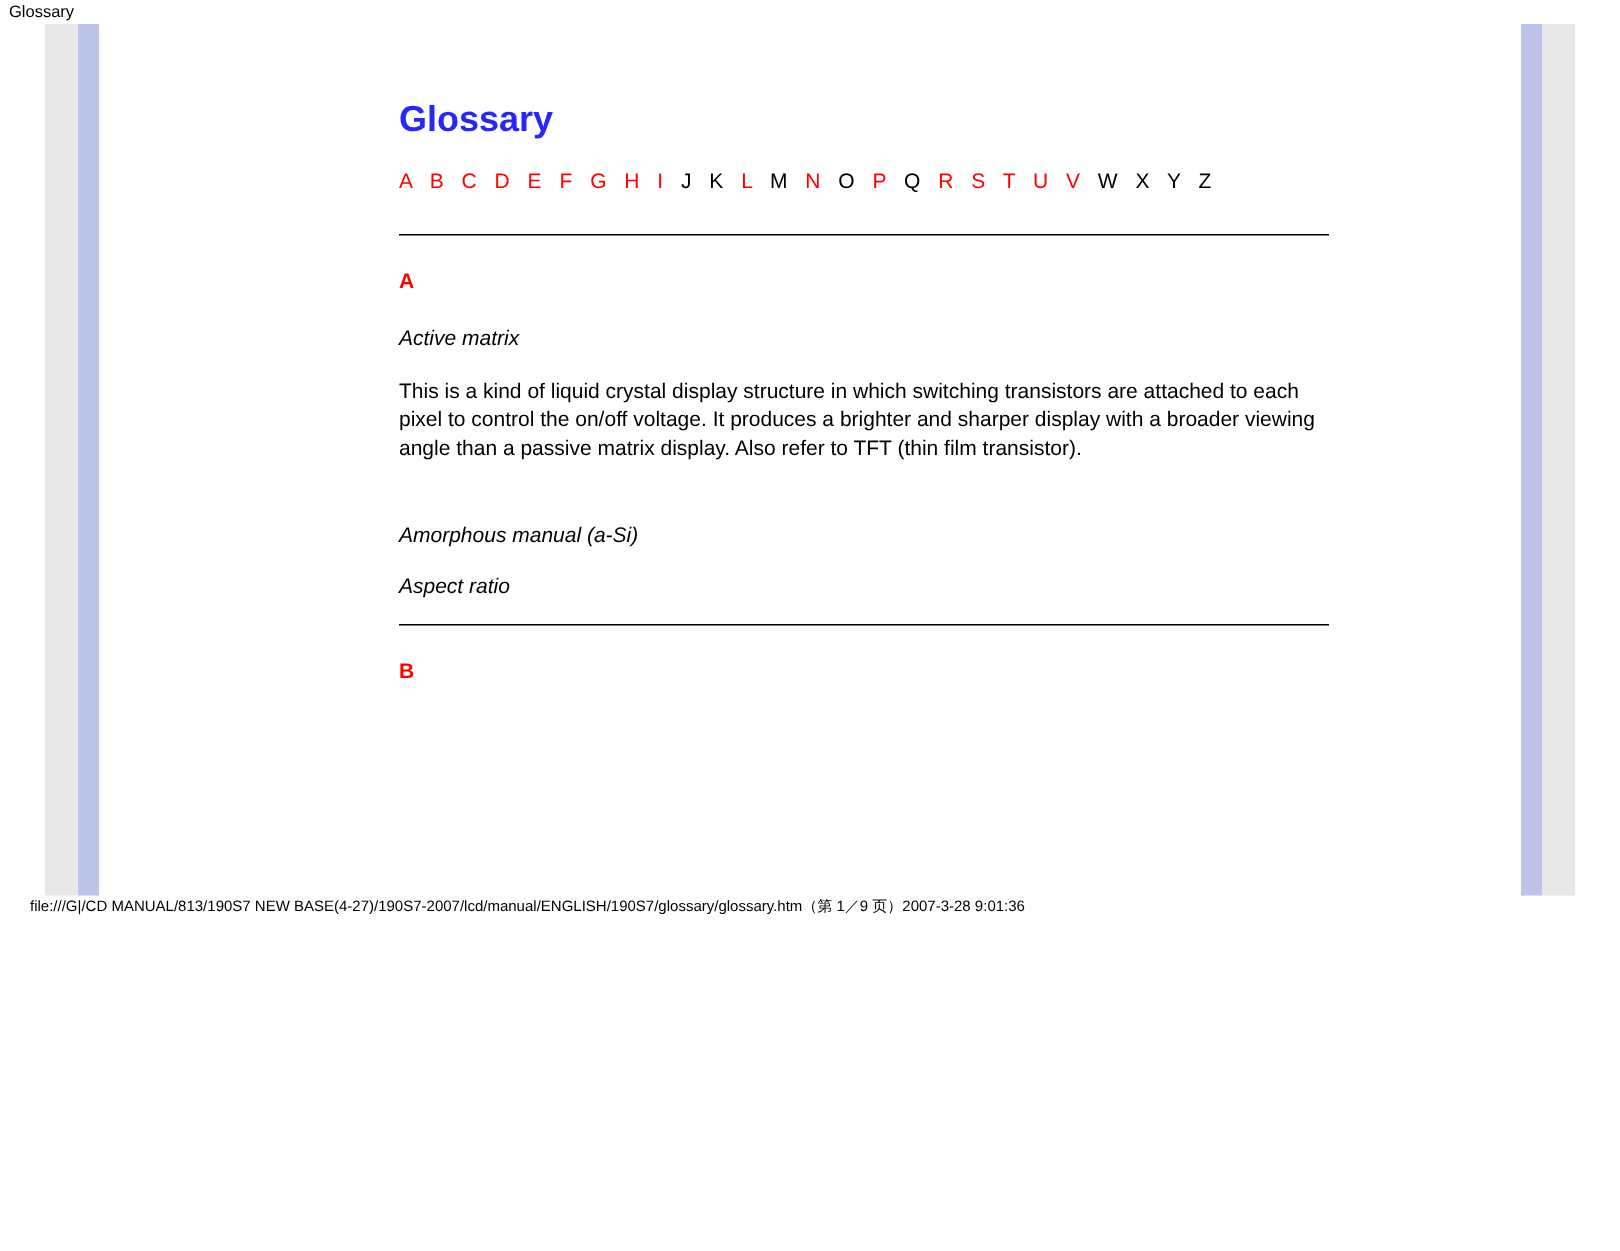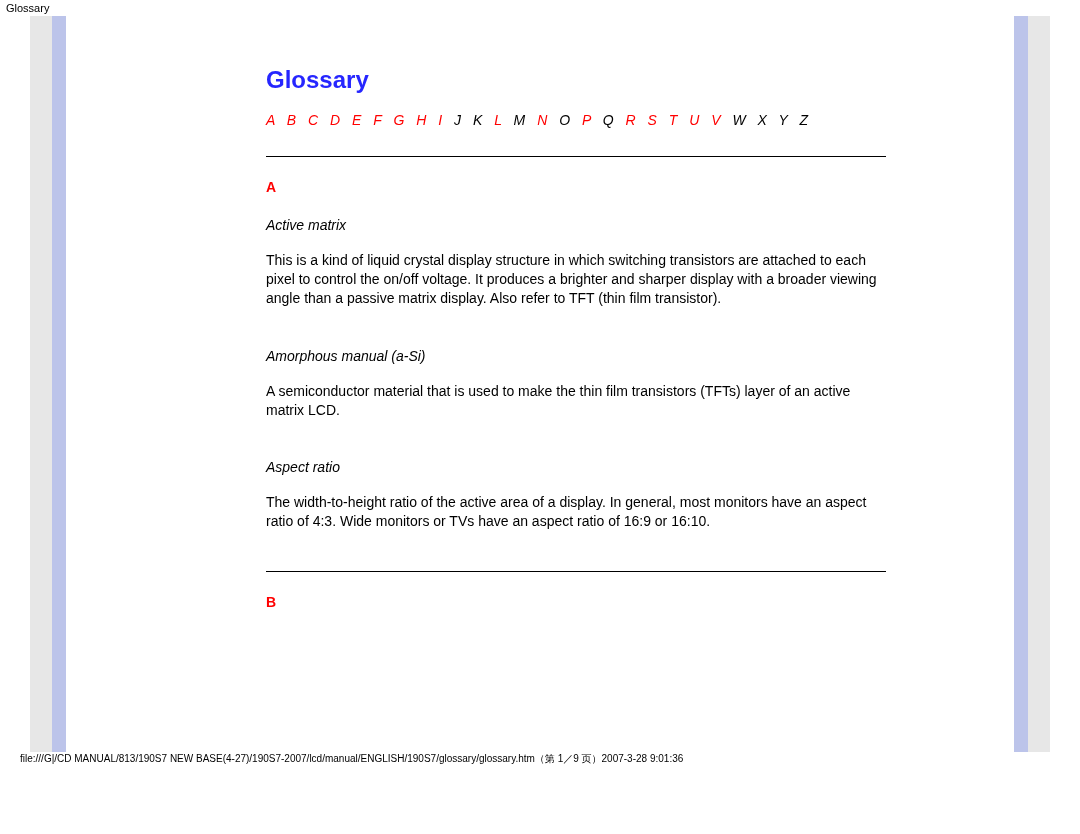--- a/index.html
+++ b/index.html
@@ -53,21 +53,20 @@
   h1.title {
     color: #2626ff;
     font-size: 24px;
     font-weight: bold;
     margin: 0 0 18px 0;
   }
   .alpha-index {
     font-size: 14px;
     letter-spacing: 4px;
     margin-bottom: 28px;
-    font-style: italic;
   }
   .alpha-index .lk { color: #ff0000; }
   .alpha-index .pl { color: #000; }
   hr.sep {
     border: none;
     border-top: 1px solid #000;
     margin: 4px 0 22px 0;
   }
   .section-letter {
     color: #ff0000;
@@ -110,23 +109,21 @@
         <h1 class="title">Glossary</h1>
 
         <div class="alpha-index" id="alpha-index"><span class="lk">A</span> <span class="lk">B</span> <span class="lk">C</span> <span class="lk">D</span> <span class="lk">E</span> <span class="lk">F</span> <span class="lk">G</span> <span class="lk">H</span> <span class="lk">I</span> <span class="pl">J</span> <span class="pl">K</span> <span class="lk">L</span> <span class="pl">M</span> <span class="lk">N</span> <span class="pl">O</span> <span class="lk">P</span> <span class="pl">Q</span> <span class="lk">R</span> <span class="lk">S</span> <span class="lk">T</span> <span class="lk">U</span> <span class="lk">V</span> <span class="pl">W</span> <span class="pl">X</span> <span class="pl">Y</span> <span class="pl">Z</span> </div>
 
         <div id="sections">
             <hr class="sep">
             <div class="section-letter">A</div>
             <div class="term">Active matrix</div>
             <div class="def">This is a kind of liquid crystal display structure in which switching transistors are attached to each pixel to control the on/off voltage. It produces a brighter and sharper display with a broader viewing angle than a passive matrix display. Also refer to TFT (thin film transistor).</div>
             <div class="term">Amorphous manual (a-Si)</div>
-            <div class="def">A semiconductor material that is used to make the thin film transistors (TFTs) layer of an active matrix LCD.</div>
             <div class="term">Aspect ratio</div>
-            <div class="def">The width-to-height ratio of the active area of a display. In general, most monitors have an aspect ratio of 4:3. Wide monitors or TVs have an aspect ratio of 16:9 or 16:10.</div>
             <hr class="sep">
             <div class="section-letter">B</div>
           </div>
 
       </div>
     </div>
 
     <div class="side-right"></div>
     <div class="gap-right"></div>
   </div>

